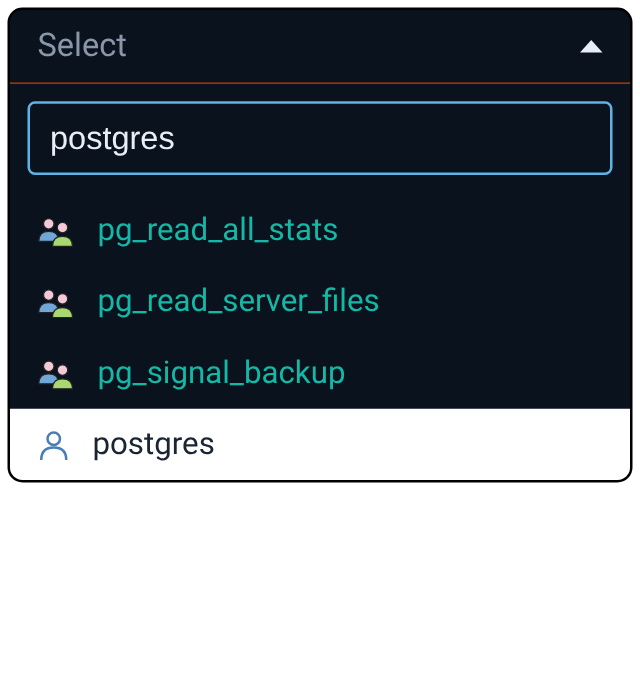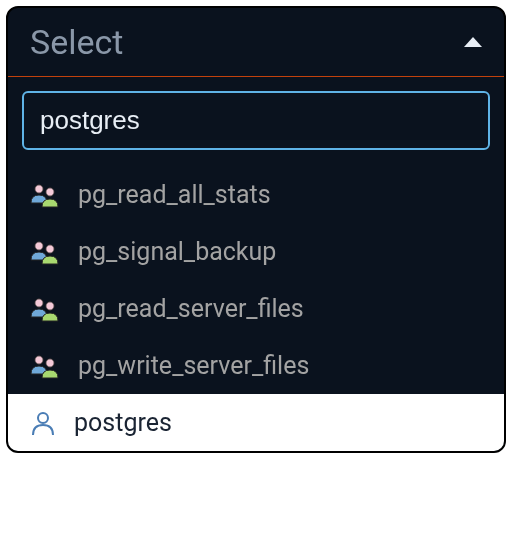--- a/index.html
+++ b/index.html
@@ -16,21 +16,21 @@
     border-radius: 12px;
     overflow: hidden;
     background: #0a121e;
   }
   .select-header {
     display: flex;
     align-items: center;
     justify-content: space-between;
     padding: 14px 22px;
     color: #8a97a8;
-    font-size: 34px;
+    font-size: 26px;
     cursor: pointer;
   }
   .caret {
     width: 0;
     height: 0;
     border-left: 9px solid transparent;
     border-right: 9px solid transparent;
     border-bottom: 10px solid #e8eef5;
   }
   .dropdown {
@@ -52,21 +52,21 @@
     caret-color: #5fb3e6;
   }
   .options {
     padding: 6px 0 0 0;
   }
   .option {
     display: flex;
     align-items: center;
     gap: 18px;
     padding: 14px 22px;
-    color: #a3a3a3;
+    color: #14b8a6;
     font-size: 25px;
     cursor: pointer;
   }
   .option.user-option {
     background: #ffffff;
     color: #1a2433;
   }
   .icon {
     width: 30px;
     height: 26px;
@@ -110,47 +110,36 @@
 
       <div class="option">
         <span class="icon">
           <svg viewBox="0 0 30 26" width="30" height="26">
             <circle cx="9" cy="7" r="4.2" fill="#f4c9d7" stroke="#222" stroke-width="1"></circle>
             <path d="M1 21 q0 -8 8 -8 q8 0 8 8 z" fill="#6fa8d8" stroke="#222" stroke-width="1"></path>
             <circle cx="20" cy="10" r="4.2" fill="#f4c9d7" stroke="#222" stroke-width="1"></circle>
             <path d="M12 25 q0 -8 8 -8 q8 0 8 8 z" fill="#a8d86f" stroke="#222" stroke-width="1"></path>
           </svg>
         </span>
-        <span>pg_signal_backup</span>
+        <span>pg_read_server_files</span>
       </div>
 
       <div class="option">
         <span class="icon">
           <svg viewBox="0 0 30 26" width="30" height="26">
             <circle cx="9" cy="7" r="4.2" fill="#f4c9d7" stroke="#222" stroke-width="1"></circle>
             <path d="M1 21 q0 -8 8 -8 q8 0 8 8 z" fill="#6fa8d8" stroke="#222" stroke-width="1"></path>
             <circle cx="20" cy="10" r="4.2" fill="#f4c9d7" stroke="#222" stroke-width="1"></circle>
             <path d="M12 25 q0 -8 8 -8 q8 0 8 8 z" fill="#a8d86f" stroke="#222" stroke-width="1"></path>
           </svg>
         </span>
-        <span>pg_read_server_files</span>
+        <span>pg_signal_backup</span>
       </div>
 
 
-      <div class="option">
-        <span class="icon">
-          <svg viewBox="0 0 30 26" width="30" height="26">
-            <circle cx="9" cy="7" r="4.2" fill="#f4c9d7" stroke="#222" stroke-width="1"></circle>
-            <path d="M1 21 q0 -8 8 -8 q8 0 8 8 z" fill="#6fa8d8" stroke="#222" stroke-width="1"></path>
-            <circle cx="20" cy="10" r="4.2" fill="#f4c9d7" stroke="#222" stroke-width="1"></circle>
-            <path d="M12 25 q0 -8 8 -8 q8 0 8 8 z" fill="#a8d86f" stroke="#222" stroke-width="1"></path>
-          </svg>
-        </span>
-        <span>pg_write_server_files</span>
-      </div>
 
       <div class="option user-option">
         <span class="user-icon">
           <svg viewBox="0 0 26 26" width="26" height="26">
             <circle cx="13" cy="8" r="5" fill="none" stroke="#4a7db5" stroke-width="2"></circle>
             <path d="M3 25 q0 -10 10 -10 q10 0 10 10" fill="none" stroke="#4a7db5" stroke-width="2"></path>
           </svg>
         </span>
         <span>postgres</span>
       </div>

